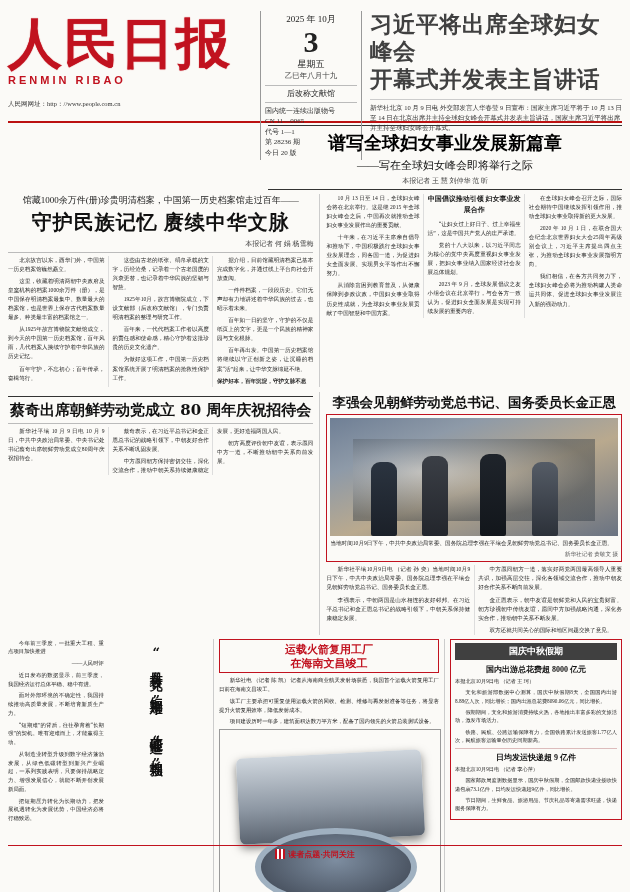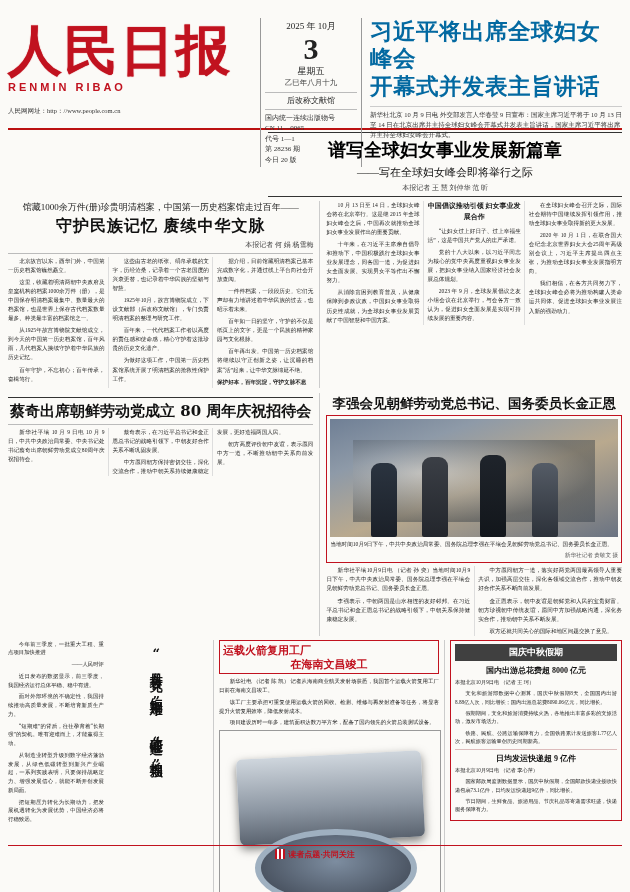--- a/index.html
+++ b/index.html
@@ -4,21 +4,21 @@
 <style>
   html,body{margin:0;padding:0;}
   body{
     width:630px;height:892px;
     background:#fbfaf7;
     font-family:"Liberation Serif", serif;
     color:#111;
     overflow:hidden;
     position:relative;
   }
-  .page{width:630px;height:864px;position:relative;box-sizing:border-box;padding:18px 8px;}
+  .page{width:630px;height:864px;position:relative;box-sizing:border-box;padding:11px 8px;}
 
   
   .masthead{display:flex;align-items:flex-start;height:110px;border-bottom:2px solid #b11;}
   .mh-left{width:252px;position:relative;}
   .logo{
     font-family:"DejaVu Serif", serif;
     font-weight:bold;color:#c1121f;
     font-size:54px;letter-spacing:2px;line-height:1.05;
     margin-top:4px;
     text-shadow:0 0 1px #c1121f;
@@ -27,38 +27,38 @@
   .mh-mid{width:92px;border-left:1px solid #999;border-right:1px solid #999;padding:2px 4px;text-align:center;font-size:8px;line-height:1.45;color:#222;}
   .mh-mid .date{font-size:9px;margin-bottom:1px;}
   .mh-mid .day{font-size:30px;font-weight:bold;line-height:1;margin:1px 0;}
   .mh-mid .wk{font-size:9px;}
   .mh-mid .lunar{font-size:7.5px;color:#444;}
   .mh-mid .pub{border-top:1px solid #bbb;border-bottom:1px solid #bbb;margin:3px 0;padding:2px 0;font-size:8px;}
   .mh-mid .small{font-size:7px;color:#333;line-height:1.5;text-align:left;}
   .mh-right{flex:1;padding-left:8px;}
   .headline1{
     font-family:"DejaVu Serif",serif;
-    font-weight:bold;font-size:22.5px;line-height:1.22;color:#0369a1;letter-spacing:.5px;
+    font-weight:bold;font-size:22.5px;line-height:1.22;color:#404040;letter-spacing:.5px;
   }
   .hl-sub{font-size:6.5px;line-height:1.5;color:#333;margin-top:6px;border-top:1px solid #ccc;padding-top:3px;}
 
   
   .band2{border-top:1px solid #333;border-bottom:1px solid #333;margin-top:2px;padding:5px 0 3px;}
   .headline2{font-family:"DejaVu Serif",serif;font-weight:bold;font-size:18px;text-align:center;color:#000;}
   .headline2-sub{font-size:11px;text-align:center;margin-top:3px;color:#111;}
   .byline{font-size:7px;text-align:center;color:#444;margin-top:3px;}
 
   
   .main{display:flex;margin-top:4px;}
   .col-left{width:310px;padding-right:6px;border-right:1px solid #ccc;}
   .col-right{width:300px;padding-left:6px;}
 
   .kicker{font-size:9px;text-align:center;color:#222;margin-bottom:2px;}
   .title-left{
-    font-family:Liberation Sans, sans-serif;font-weight:bold;font-size:16px;text-align:center;
+    font-family:Liberation Serif, serif;font-weight:bold;font-size:20px;text-align:center;
     letter-spacing:1px;margin:2px 0 3px;
   }
   .sig{font-size:7px;text-align:right;color:#444;margin-bottom:3px;}
   .rule{border-top:1px solid #bbb;margin:3px 0;}
 
   .cols3{column-count:3;column-gap:8px;column-rule:1px solid #ddd;}
   .cols2{column-count:2;column-gap:8px;column-rule:1px solid #ddd;}
   .body-text{font-size:5.6px;line-height:1.62;text-align:justify;color:#222;}
   .body-text p{margin:0 0 3px;text-indent:2em;}
   .sub-h{font-weight:bold;font-size:7px;text-align:center;margin:4px 0 2px;}
@@ -253,21 +253,21 @@
           <p>把短期压力转化为长期动力，把发展机遇转化为发展优势，中国经济必将行稳致远。</p>
         </div>
       </div>
       <div style="flex:1;display:flex;justify-content:center;padding-top:6px;">
         <div class="vert-title">“只有攻克“短期难”，才能锻造“长期强”</div>
       </div>
     </div>
 
     <div style="width:220px;padding:0 5px;border-right:1px solid #ccc;">
       <div class="box-red" style="padding:2px 3px;">
-        <div class="red-t" style="font-size:11px;text-align:left;line-height:1.3;">运载火箭复用工厂</div>
+        <div class="red-t" style="font-size:11px;text-align:center;line-height:1.3;">运载火箭复用工厂</div>
         <div class="red-t" style="font-size:11px;text-align:center;line-height:1.3;">在海南文昌竣工</div>
       </div>
       <div class="body-text" style="margin-top:3px;font-size:5.4px;">
         <p>新华社电  （记者  陈 凯）  记者从海南商业航天发射场获悉，我国首个运载火箭复用工厂日前在海南文昌竣工。</p>
         <p>该工厂主要承担可重复使用运载火箭的回收、检测、维修与再发射准备等任务，将显著提升火箭复用效率，降低发射成本。</p>
         <p>项目建设历时一年多，建筑面积达数万平方米，配备了国内领先的火箭总装测试设备。</p>
       </div>
       <div class="photo2">
         <div class="rocket"></div>
         <div class="ring"></div>

